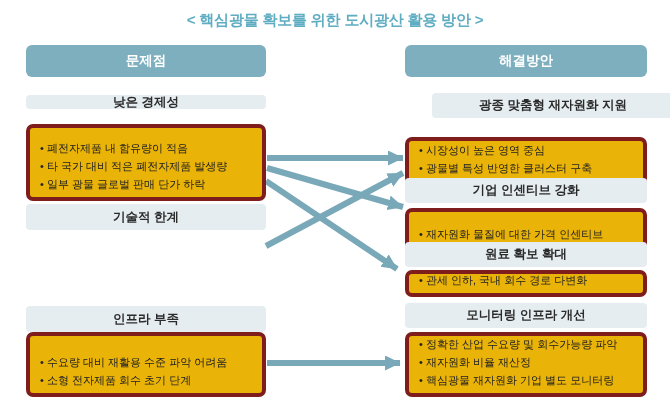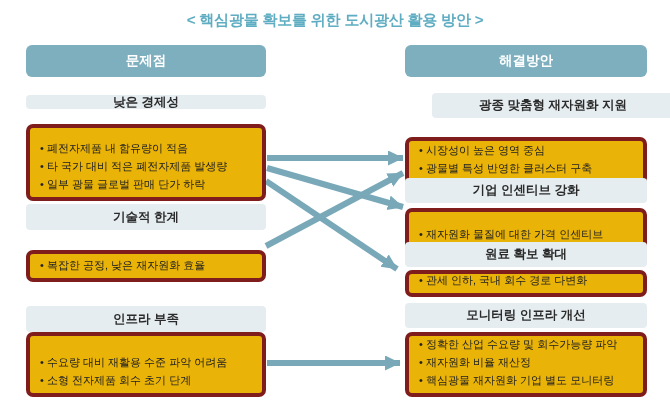--- a/index.html
+++ b/index.html
@@ -77,25 +77,20 @@
     <div class="sub" id="p-sub1">낮은 경제성</div>
     <div class="box" id="p-box1">
       <ul>
         <li>폐전자제품 내 함유량이 적음</li>
         <li>타 국가 대비 적은 폐전자제품 발생량</li>
         <li>일부 광물 글로벌 판매 단가 하락</li>
       </ul>
     </div>
 
     <div class="sub" id="p-sub2">기술적 한계</div>
-    <div class="box" id="p-box2">
-      <ul>
-        <li>복잡한 공정, 낮은 재자원화 효율</li>
-      </ul>
-    </div>
 
     <div class="sub" id="p-sub3">인프라 부족</div>
     <div class="box" id="p-box3">
       <ul>
         <li>수요량 대비 재활용 수준 파악 어려움</li>
         <li>소형 전자제품 회수 초기 단계</li>
       </ul>
     </div>
   </div>
 

